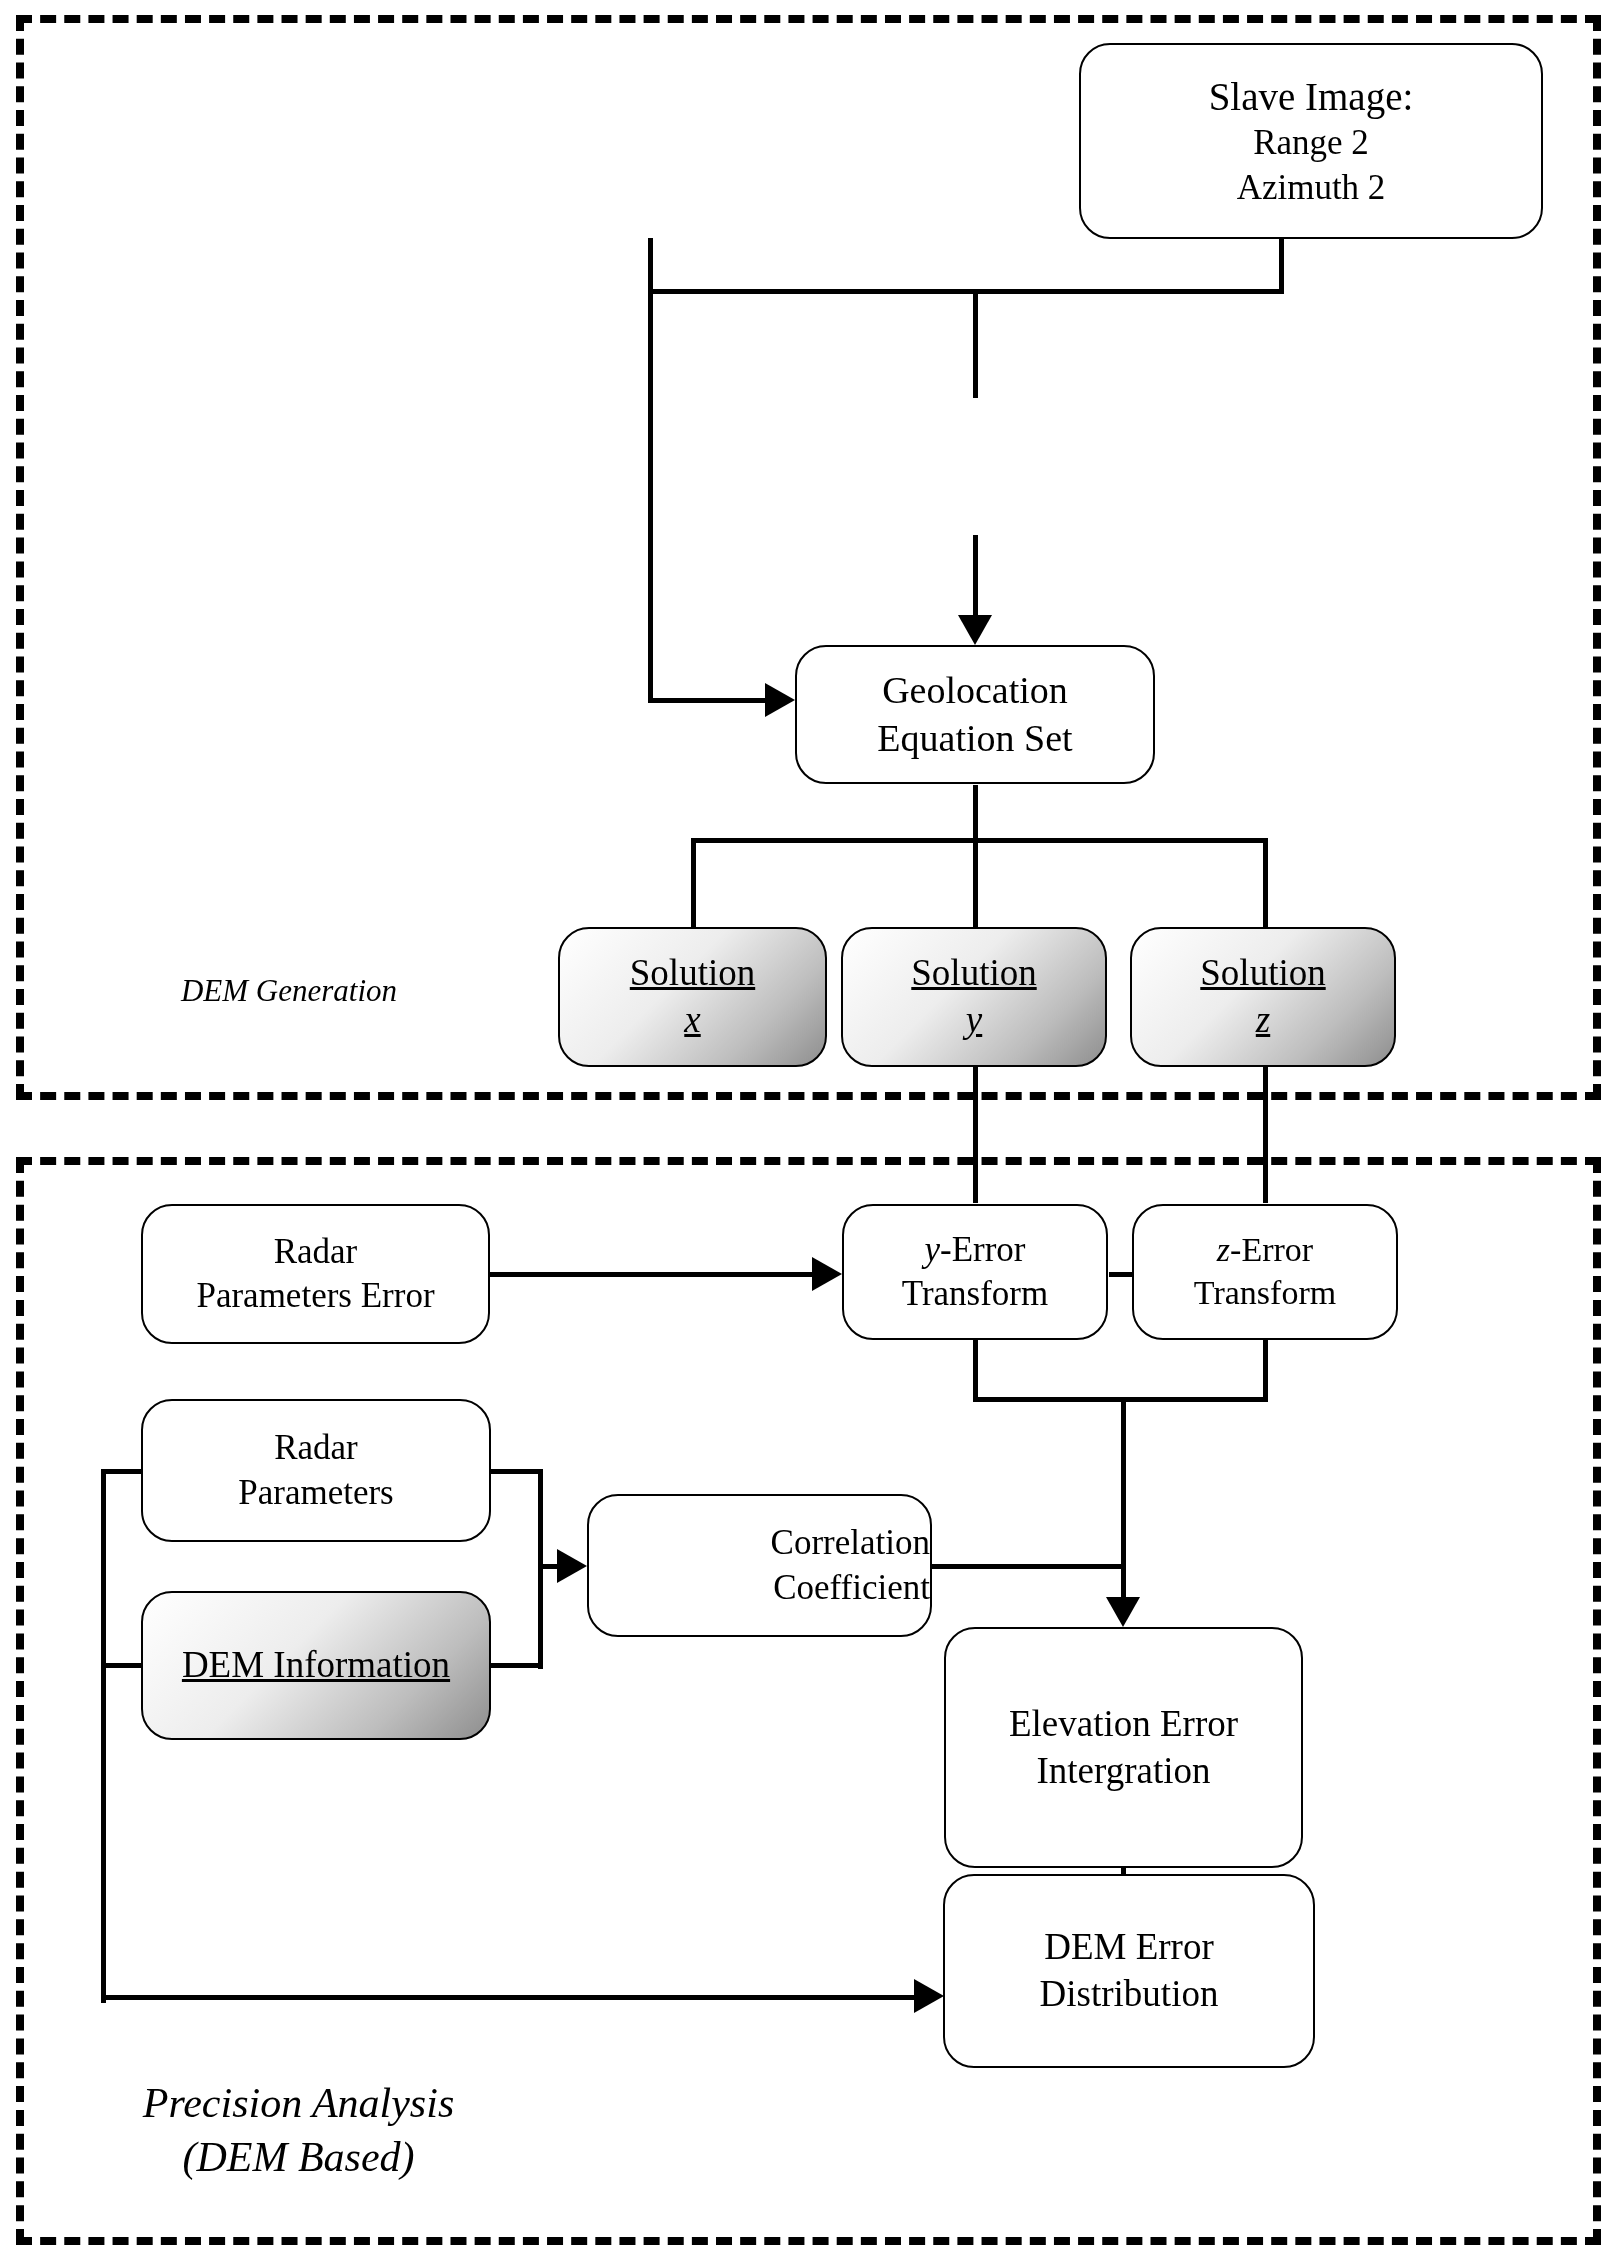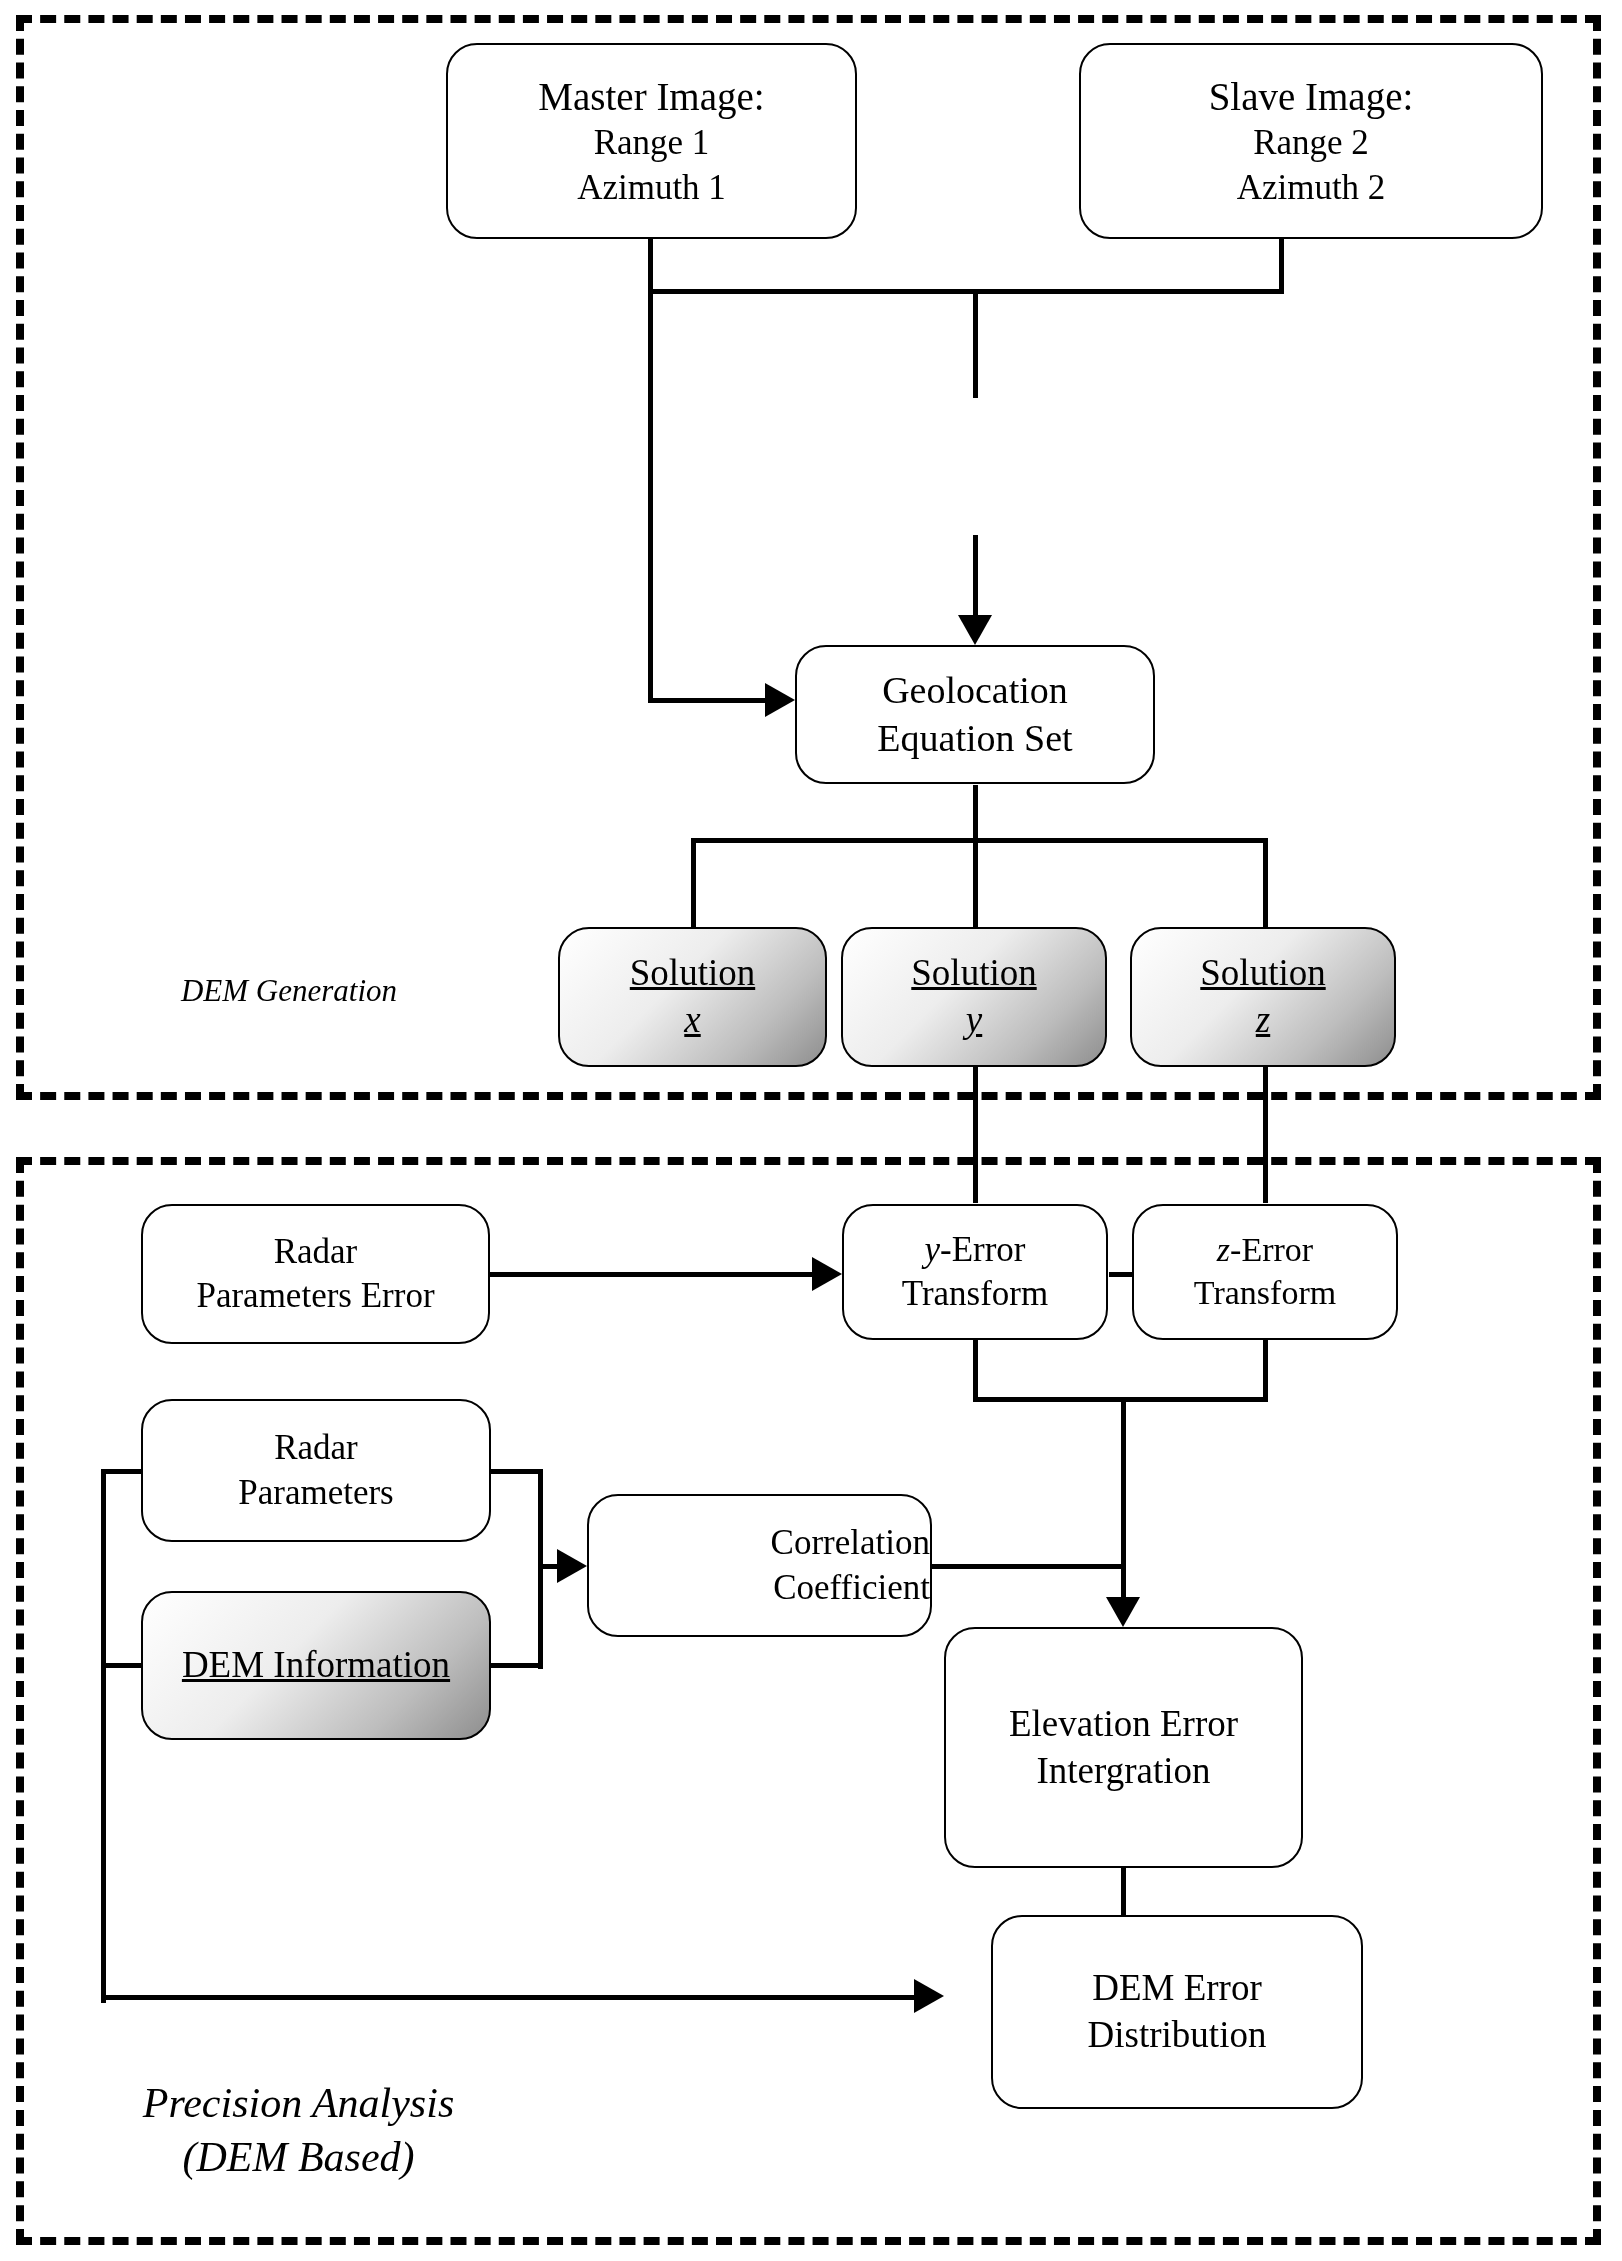--- a/index.html
+++ b/index.html
@@ -100,25 +100,20 @@
   <div class="vline" style="left:538px;top:1469px;height:200px;"></div>
   <div class="hline" style="left:538px;top:1564px;width:22px;"></div>
   <div class="arrow-right" style="left:557px;top:1549px;"></div>
   <div class="hline" style="left:103px;top:1469px;width:39px;"></div>
   <div class="hline" style="left:103px;top:1663px;width:39px;"></div>
   <div class="vline" style="left:101px;top:1469px;height:534px;"></div>
   <div class="hline" style="left:101px;top:1995px;width:815px;"></div>
   <div class="arrow-right" style="left:914px;top:1979px;"></div>
   <div class="vline" style="left:1121px;top:1868px;height:49px;"></div>
 
-  <div class="node" style="left:446px;top:43px;width:411px;height:196px;">
-    <div class="t-big">Master Image:</div>
-    <div class="t-sub">Range 1</div>
-    <div class="t-sub">Azimuth 1</div>
-  </div>
 
   <div class="node" style="left:1079px;top:43px;width:464px;height:196px;">
     <div class="t-big">Slave Image:</div>
     <div class="t-sub">Range 2</div>
     <div class="t-sub">Azimuth 2</div>
   </div>
 
 
   <div class="node" style="left:795px;top:645px;width:360px;height:139px;font-size:38px;">
     <div>Geolocation</div>
@@ -167,21 +162,21 @@
   <div class="node" style="left:587px;top:1494px;width:345px;height:143px;font-size:35px;align-items:flex-end;">
     <div>Correlation</div>
     <div>Coefficient</div>
   </div>
 
   <div class="node" style="left:944px;top:1627px;width:359px;height:241px;">
     <div>Elevation Error</div>
     <div>Intergration</div>
   </div>
 
-  <div class="node" style="left:943px;top:1915px;width:372px;height:194px;margin-left:48px;">
+  <div class="node" style="left:943px;top:1874px;width:372px;height:194px;">
     <div>DEM Error</div>
     <div>Distribution</div>
   </div>
 
   <div id="label-dem" class="sec-label">DEM Generation</div>
 
   <div id="label-precision" class="sec-label">
     <div>Precision Analysis</div>
     <div>(DEM Based)</div>
   </div>

